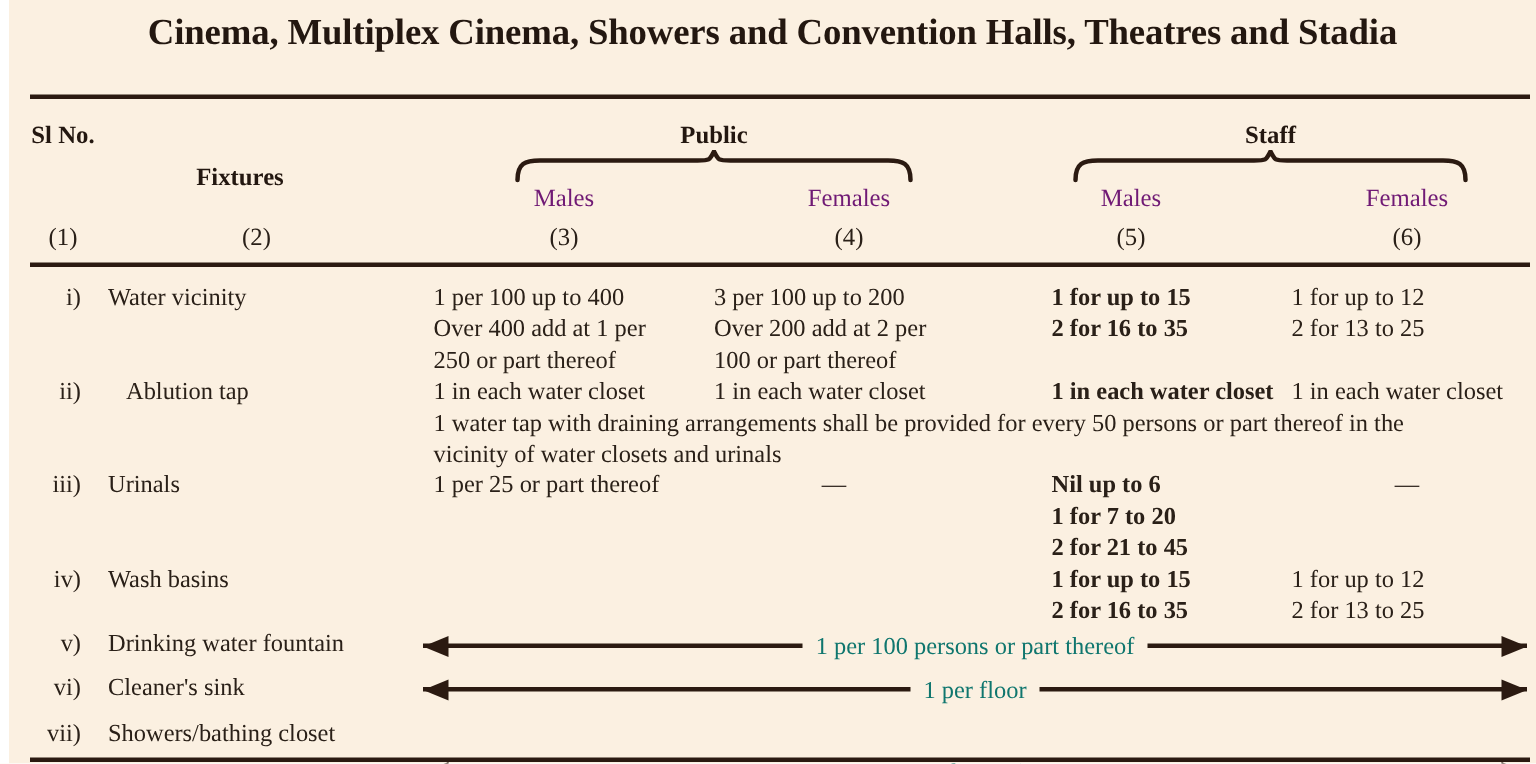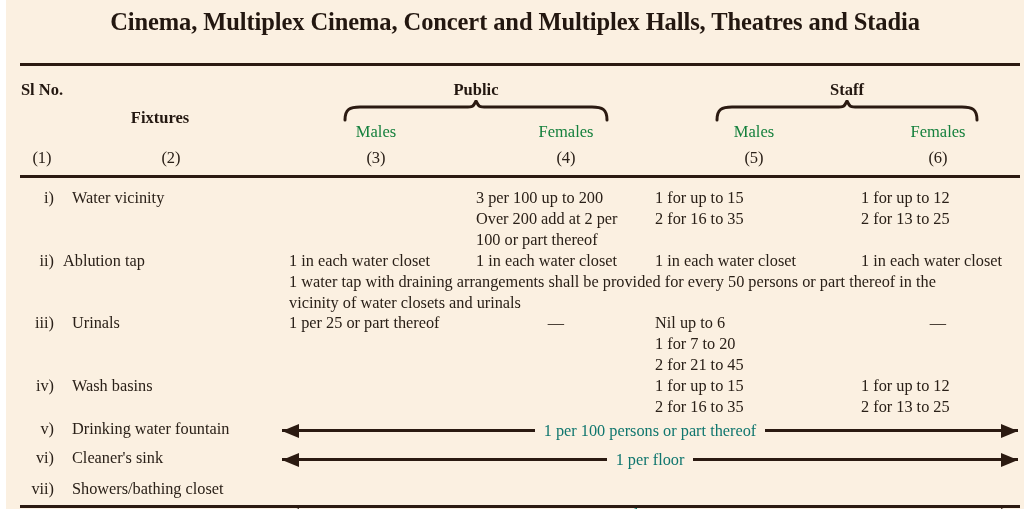--- a/index.html
+++ b/index.html
@@ -61,21 +61,21 @@
     text-align: center;
   }
   .hdr-sl     { left: 10px;  top: 80px; width: 52px; line-height: 19px;}
   .hdr-fix    { left: 54px;  top: 80px; width: 200px; margin-top: 28px; }
   .hdr-public { left: 340px; top: 80px; width: 260px; }
   .hdr-staff  { left: 712px; top: 80px; width: 258px; }
 
   .sub {
     position: absolute;
     font-size: 16.5px;
-    color: #15803d;
+    color: #701a75;
     text-align: center;
     top: 122px;
   }
   .sub-c3 { left: 300px; width: 140px; }
   .sub-c4 { left: 490px; width: 140px; }
   .sub-c5 { left: 678px; width: 140px; }
   .sub-c6 { left: 862px; width: 140px; }
 
   .colnum {
     position: absolute;
@@ -101,21 +101,21 @@
     position: absolute;
     font-size: 16.3px;
     color: #2a2018;
     line-height: 21px;
     white-space: pre-line;
   }
   .num   { text-align: right; width: 34px; }
   .fix   { text-align: left; }
   .c3    { left: 283px; }
   .c4    { left: 470px; }
-  .c5    { left: 649px; }
+  .c5    { left: 695px; font-weight: bold; }
   .c6    { left: 855px; }
   .dash  { text-align: center; width: 60px; }
 
   
   .arrow-row {
     position: absolute;
     left: 276px;
     width: 736px;
     display: flex;
     align-items: center;
@@ -150,21 +150,21 @@
     right: 0; transform: translateY(-50%);
     border-left: 17px solid #2B1A11;
   }
 </style>
 </head>
 <body>
 
 <div id="page">
   <div class="sheet">
 
-    <div class="title">Cinema, Multiplex Cinema, Concert and Multiplex Halls, Theatres and Stadia</div>
+    <div class="title">Cinema, Multiplex Cinema, Showers and Convention Halls, Theatres and Stadia</div>
 
     <div class="rule r1"></div>
     <div class="rule r2"></div>
     <div class="rule r3"></div>
 
     <div class="hdr hdr-sl">Sl
 No.</div>
     <div class="hdr hdr-fix">Fixtures</div>
     <div class="hdr hdr-staff">Staff</div>
     <div class="hdr hdr-public">Public</div>
@@ -187,30 +187,33 @@
 
     <div class="colnum cn1">(1)</div>
     <div class="colnum cn2">(2)</div>
     <div class="colnum cn3">(3)</div>
     <div class="colnum cn4">(4)</div>
     <div class="colnum cn5">(5)</div>
     <div class="colnum cn6">(6)</div>
 
     <div class="cell num" style="left:14px;  top:187px;">i)</div>
     <div class="cell fix" style="left:66px;  top:187px;">Water vicinity</div>
+    <div class="cell c3" style="top:187px;">1 per 100 up to 400
+Over 400 add at 1 per
+250 or part thereof</div>
     <div class="cell c4" style="top:187px;">3 per 100 up to 200
 Over 200 add at 2 per
 100 or part thereof</div>
     <div class="cell c5" style="top:187px;">1 for up to 15
 2 for 16 to 35</div>
     <div class="cell c6" style="top:187px;">1 for up to 12
 2 for 13 to 25</div>
 
     <div class="cell num" style="left:14px;  top:250px;">ii)</div>
-    <div class="cell fix" style="left:57px;  top:250px;text-align:right;">Ablution tap</div>
+    <div class="cell fix" style="left:78px;  top:250px;text-align:right;">Ablution tap</div>
     <div class="cell c3" style="top:250px;">1 in each water closet</div>
     <div class="cell c4" style="top:250px;">1 in each water closet</div>
     <div class="cell c5" style="top:250px;">1 in each water closet</div>
     <div class="cell c6" style="top:250px;">1 in each water closet</div>
     <div class="cell" style="left:283px; top:271px;">1 water tap with draining arrangements shall be provided for every 50 persons or part thereof in the
 vicinity of water closets and urinals</div>
 
     <div class="cell num" style="left:14px;  top:312px;">iii)</div>
     <div class="cell fix" style="left:66px;  top:312px;">Urinals</div>
     <div class="cell c3" style="top:312px;">1 per 25 or part thereof</div>

